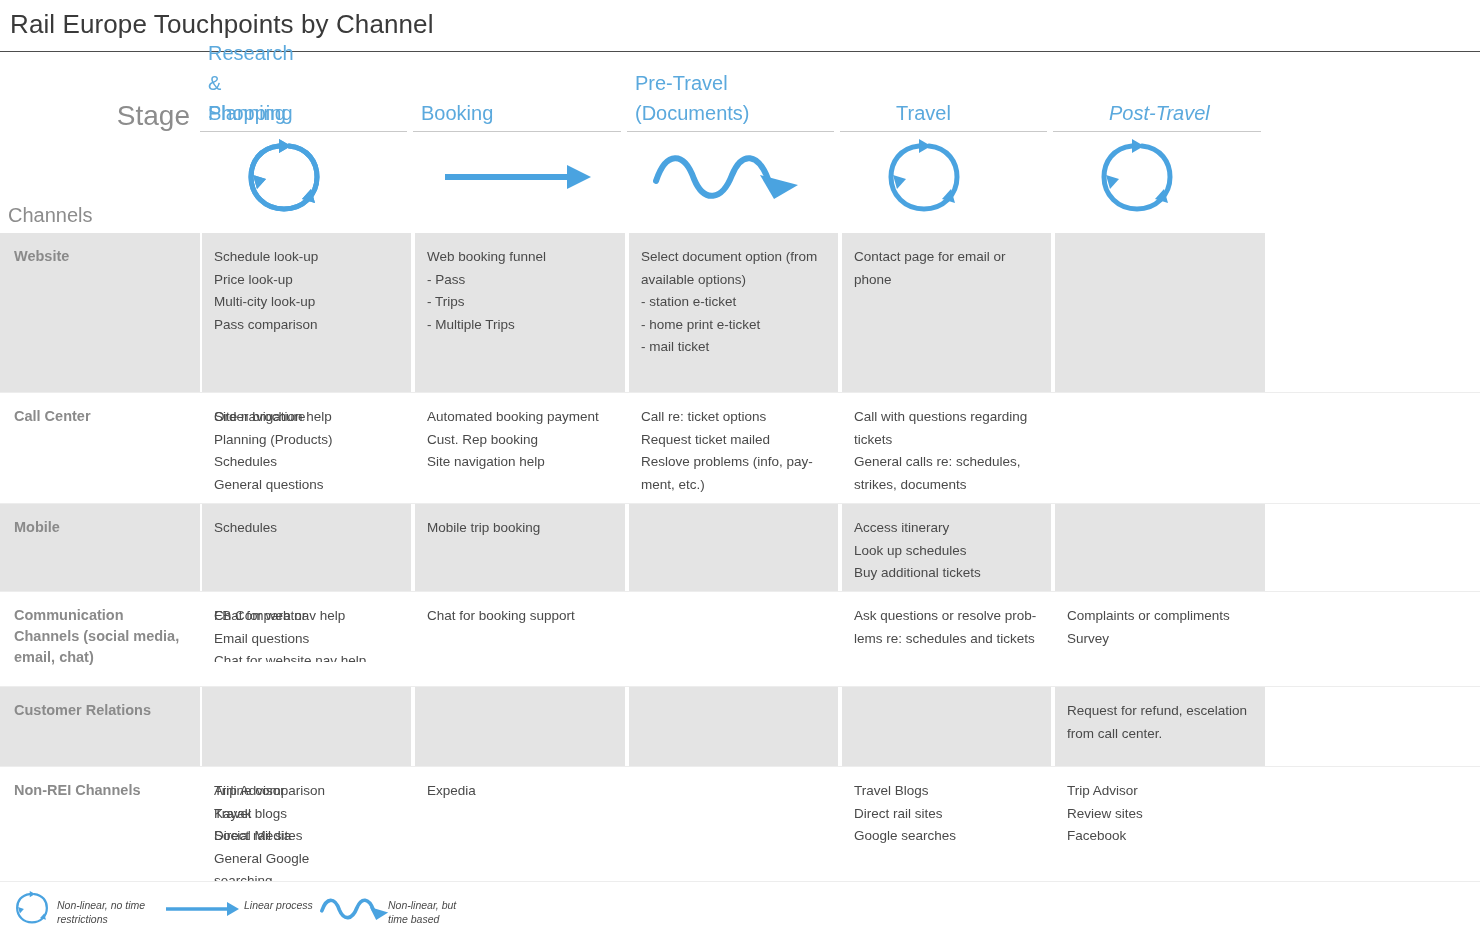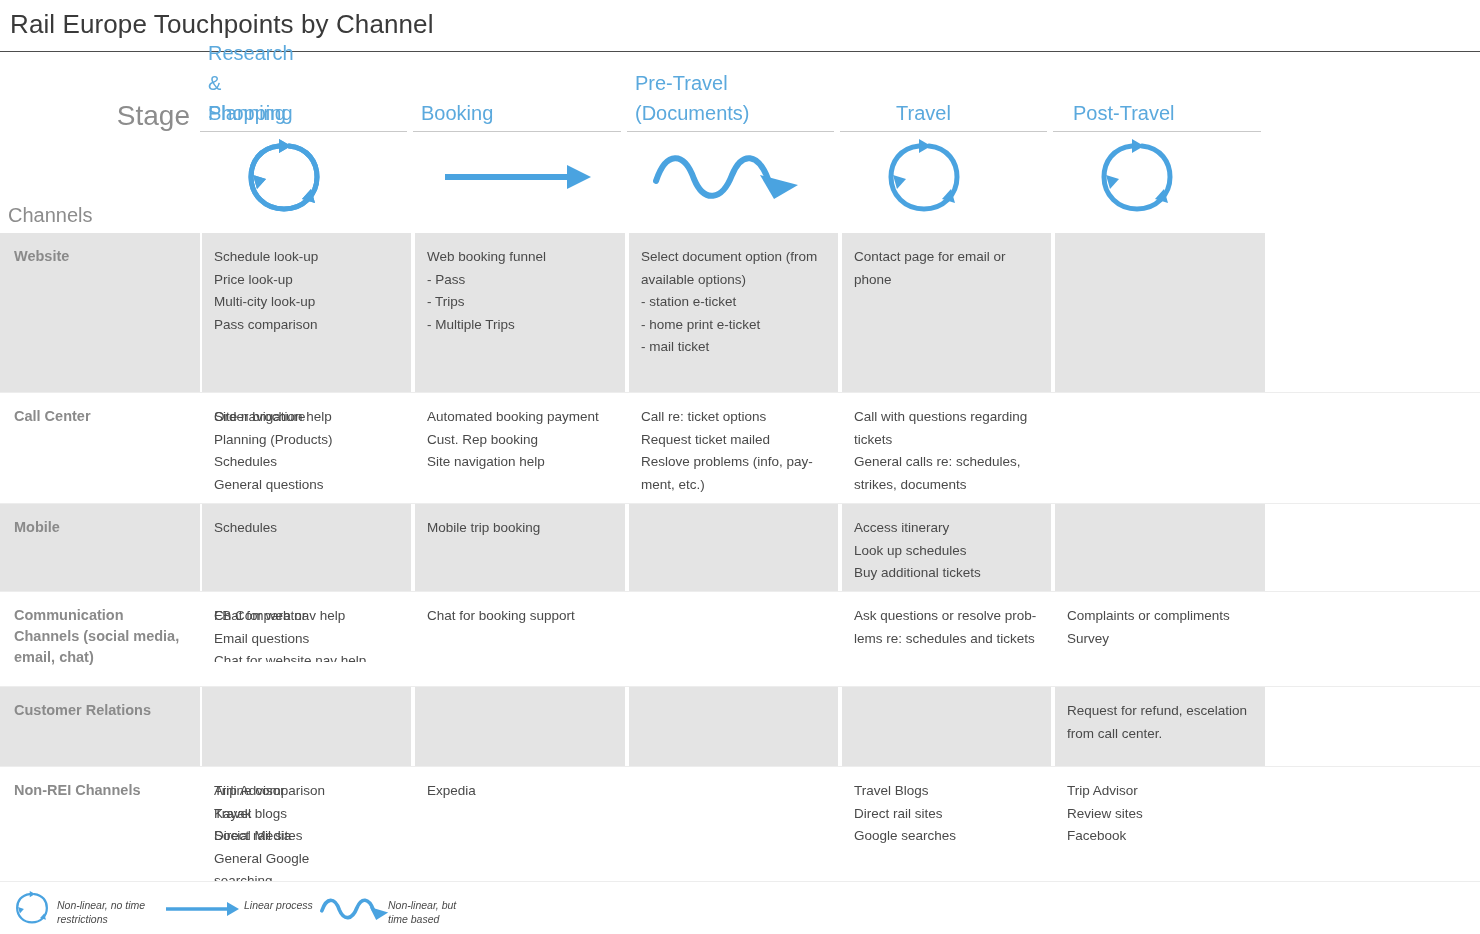--- a/index.html
+++ b/index.html
@@ -193,21 +193,21 @@
       </div>
       <div class="stage-underline" style="left: 840px; width: 207px;"></div>
       <div class="stage-icon" style="left: 885px; top: 137px;">
         <svg width="78" height="80" viewBox="0 0 78 80">
     <path d="M44 9 C63 11 72 25 72 40 C72 58 58 72 39 72 C20 72 6 58 6 40 C6 25 15 11 34 9" fill="none" stroke="#4aa3e0" stroke-width="5" stroke-linecap="round"></path>
     <path d="M34 2 L46 9 L34 16 Z" fill="#4aa3e0"></path>
     <path d="M66 52 L70 66 L57 62 Z" fill="#4aa3e0"></path>
     <path d="M12 52 L8 38 L21 42 Z" fill="#4aa3e0"></path>
   </svg>
       </div>
-      <div class="stage-col" style="left: 1065px; width: 214px;">
+      <div class="stage-col" style="left: 1101px; width: 214px; font-style: italic;">
         <div class="stage-name">Post-Travel</div>
       </div>
       <div class="stage-underline" style="left: 1053px; width: 208px;"></div>
       <div class="stage-icon" style="left: 1098px; top: 137px;">
         <svg width="78" height="80" viewBox="0 0 78 80">
     <path d="M44 9 C63 11 72 25 72 40 C72 58 58 72 39 72 C20 72 6 58 6 40 C6 25 15 11 34 9" fill="none" stroke="#4aa3e0" stroke-width="5" stroke-linecap="round"></path>
     <path d="M34 2 L46 9 L34 16 Z" fill="#4aa3e0"></path>
     <path d="M66 52 L70 66 L57 62 Z" fill="#4aa3e0"></path>
     <path d="M12 52 L8 38 L21 42 Z" fill="#4aa3e0"></path>
   </svg>

